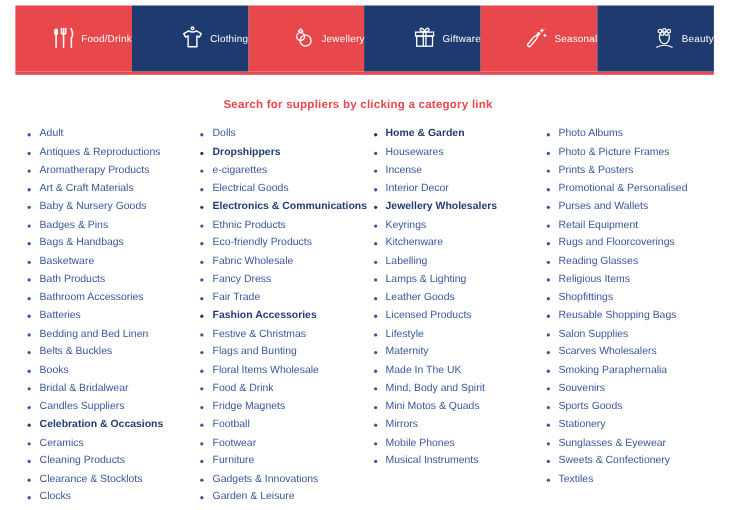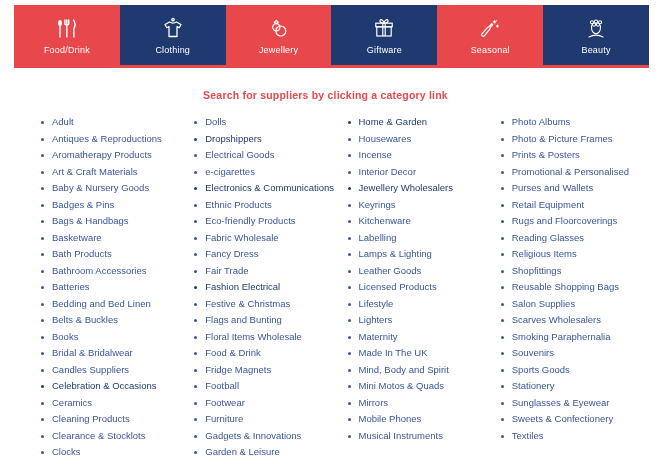--- a/index.html
+++ b/index.html
@@ -16,60 +16,60 @@
     font-family:"Liberation Sans",sans-serif;
   }
   
   .tab-bar{
     display:flex;
     margin:5px 14px 0 14px;
     border-bottom:3px solid var(--red);
   }
   .tab{
     flex:1;height:60px;
-    display:flex;flex-direction:column;align-items:center;justify-content:center;
+    display:flex;flex-direction:row;align-items:center;justify-content:flex-end;
     gap:3px;cursor:pointer;
   }
   .tab.red{background:var(--red);}
   .tab.navy{background:var(--navy);}
   .tab-icon{height:26px;display:flex;align-items:center;justify-content:center;}
   .tab-icon svg{display:block;}
   .tab-label{color:#ffffff;font-size:9px;letter-spacing:.2px;}
   
   .page-heading{
     margin:21px 12px 13px 0;
     text-align:center;
     color:var(--red);
     font-size:10.5px;
     font-weight:bold;
     letter-spacing:.2px;
   }
   
   .columns{
     display:grid;
     grid-template-columns:repeat(4,1fr);
-    padding:0 10px 0 40px;
+    padding:0 10px 0 24px;
   }
   .columns ul{list-style:none;margin:0;padding:0;}
   .columns li{
     position:relative;
     padding-left:12px;
     font-size:9.5px;
     line-height:16.5px;
     color:var(--link);
     cursor:pointer;
     white-space:nowrap;
   }
   .columns li::before{
     content:"";
     position:absolute;left:1px;top:7px;
     width:3px;height:3px;border-radius:50%;
     background:currentColor;
   }
-  .columns li.bold{font-weight:normal;color:var(--link-bold);}
+  .columns li.bold{font-weight:bold;color:var(--link-bold);}
 </style>
 </head>
 <body>
 
 <nav class="tab-bar">
   <div class="tab red">
     <span class="tab-icon">
         <svg width="26" height="26" viewBox="0 0 26 26">
           <g stroke="#fff" stroke-width="1.4" stroke-linecap="round" fill="none">
             <ellipse cx="6" cy="7" rx="1.9" ry="3.1" fill="#fff" stroke="none"></ellipse>
@@ -248,27 +248,27 @@
   <ul>
   <li>
     <span class="item-label">Dolls</span>
   </li>
 
   <li class="bold">
     <span class="item-label">Dropshippers</span>
   </li>
 
   <li>
+    <span class="item-label">e-cigarettes</span>
+  </li>
+
+  <li>
     <span class="item-label">Electrical Goods</span>
   </li>
 
-  <li>
-    <span class="item-label">e-cigarettes</span>
-  </li>
-
   <li class="bold">
     <span class="item-label">Electronics &amp; Communications</span>
   </li>
 
   <li>
     <span class="item-label">Ethnic Products</span>
   </li>
 
   <li>
     <span class="item-label">Eco-friendly Products</span>
@@ -280,21 +280,21 @@
 
   <li>
     <span class="item-label">Fancy Dress</span>
   </li>
 
   <li>
     <span class="item-label">Fair Trade</span>
   </li>
 
   <li class="bold">
-    <span class="item-label">Fashion Electrical</span>
+    <span class="item-label">Fashion Accessories</span>
   </li>
 
   <li>
     <span class="item-label">Festive &amp; Christmas</span>
   </li>
 
   <li>
     <span class="item-label">Flags and Bunting</span>
   </li>
 
@@ -374,23 +374,20 @@
   </li>
 
   <li>
     <span class="item-label">Licensed Products</span>
   </li>
 
   <li>
     <span class="item-label">Lifestyle</span>
   </li>
 
-  <li>
-    <span class="item-label">Lighters</span>
-  </li>
 
   <li>
     <span class="item-label">Maternity</span>
   </li>
 
   <li>
     <span class="item-label">Made In The UK</span>
   </li>
 
   <li>

